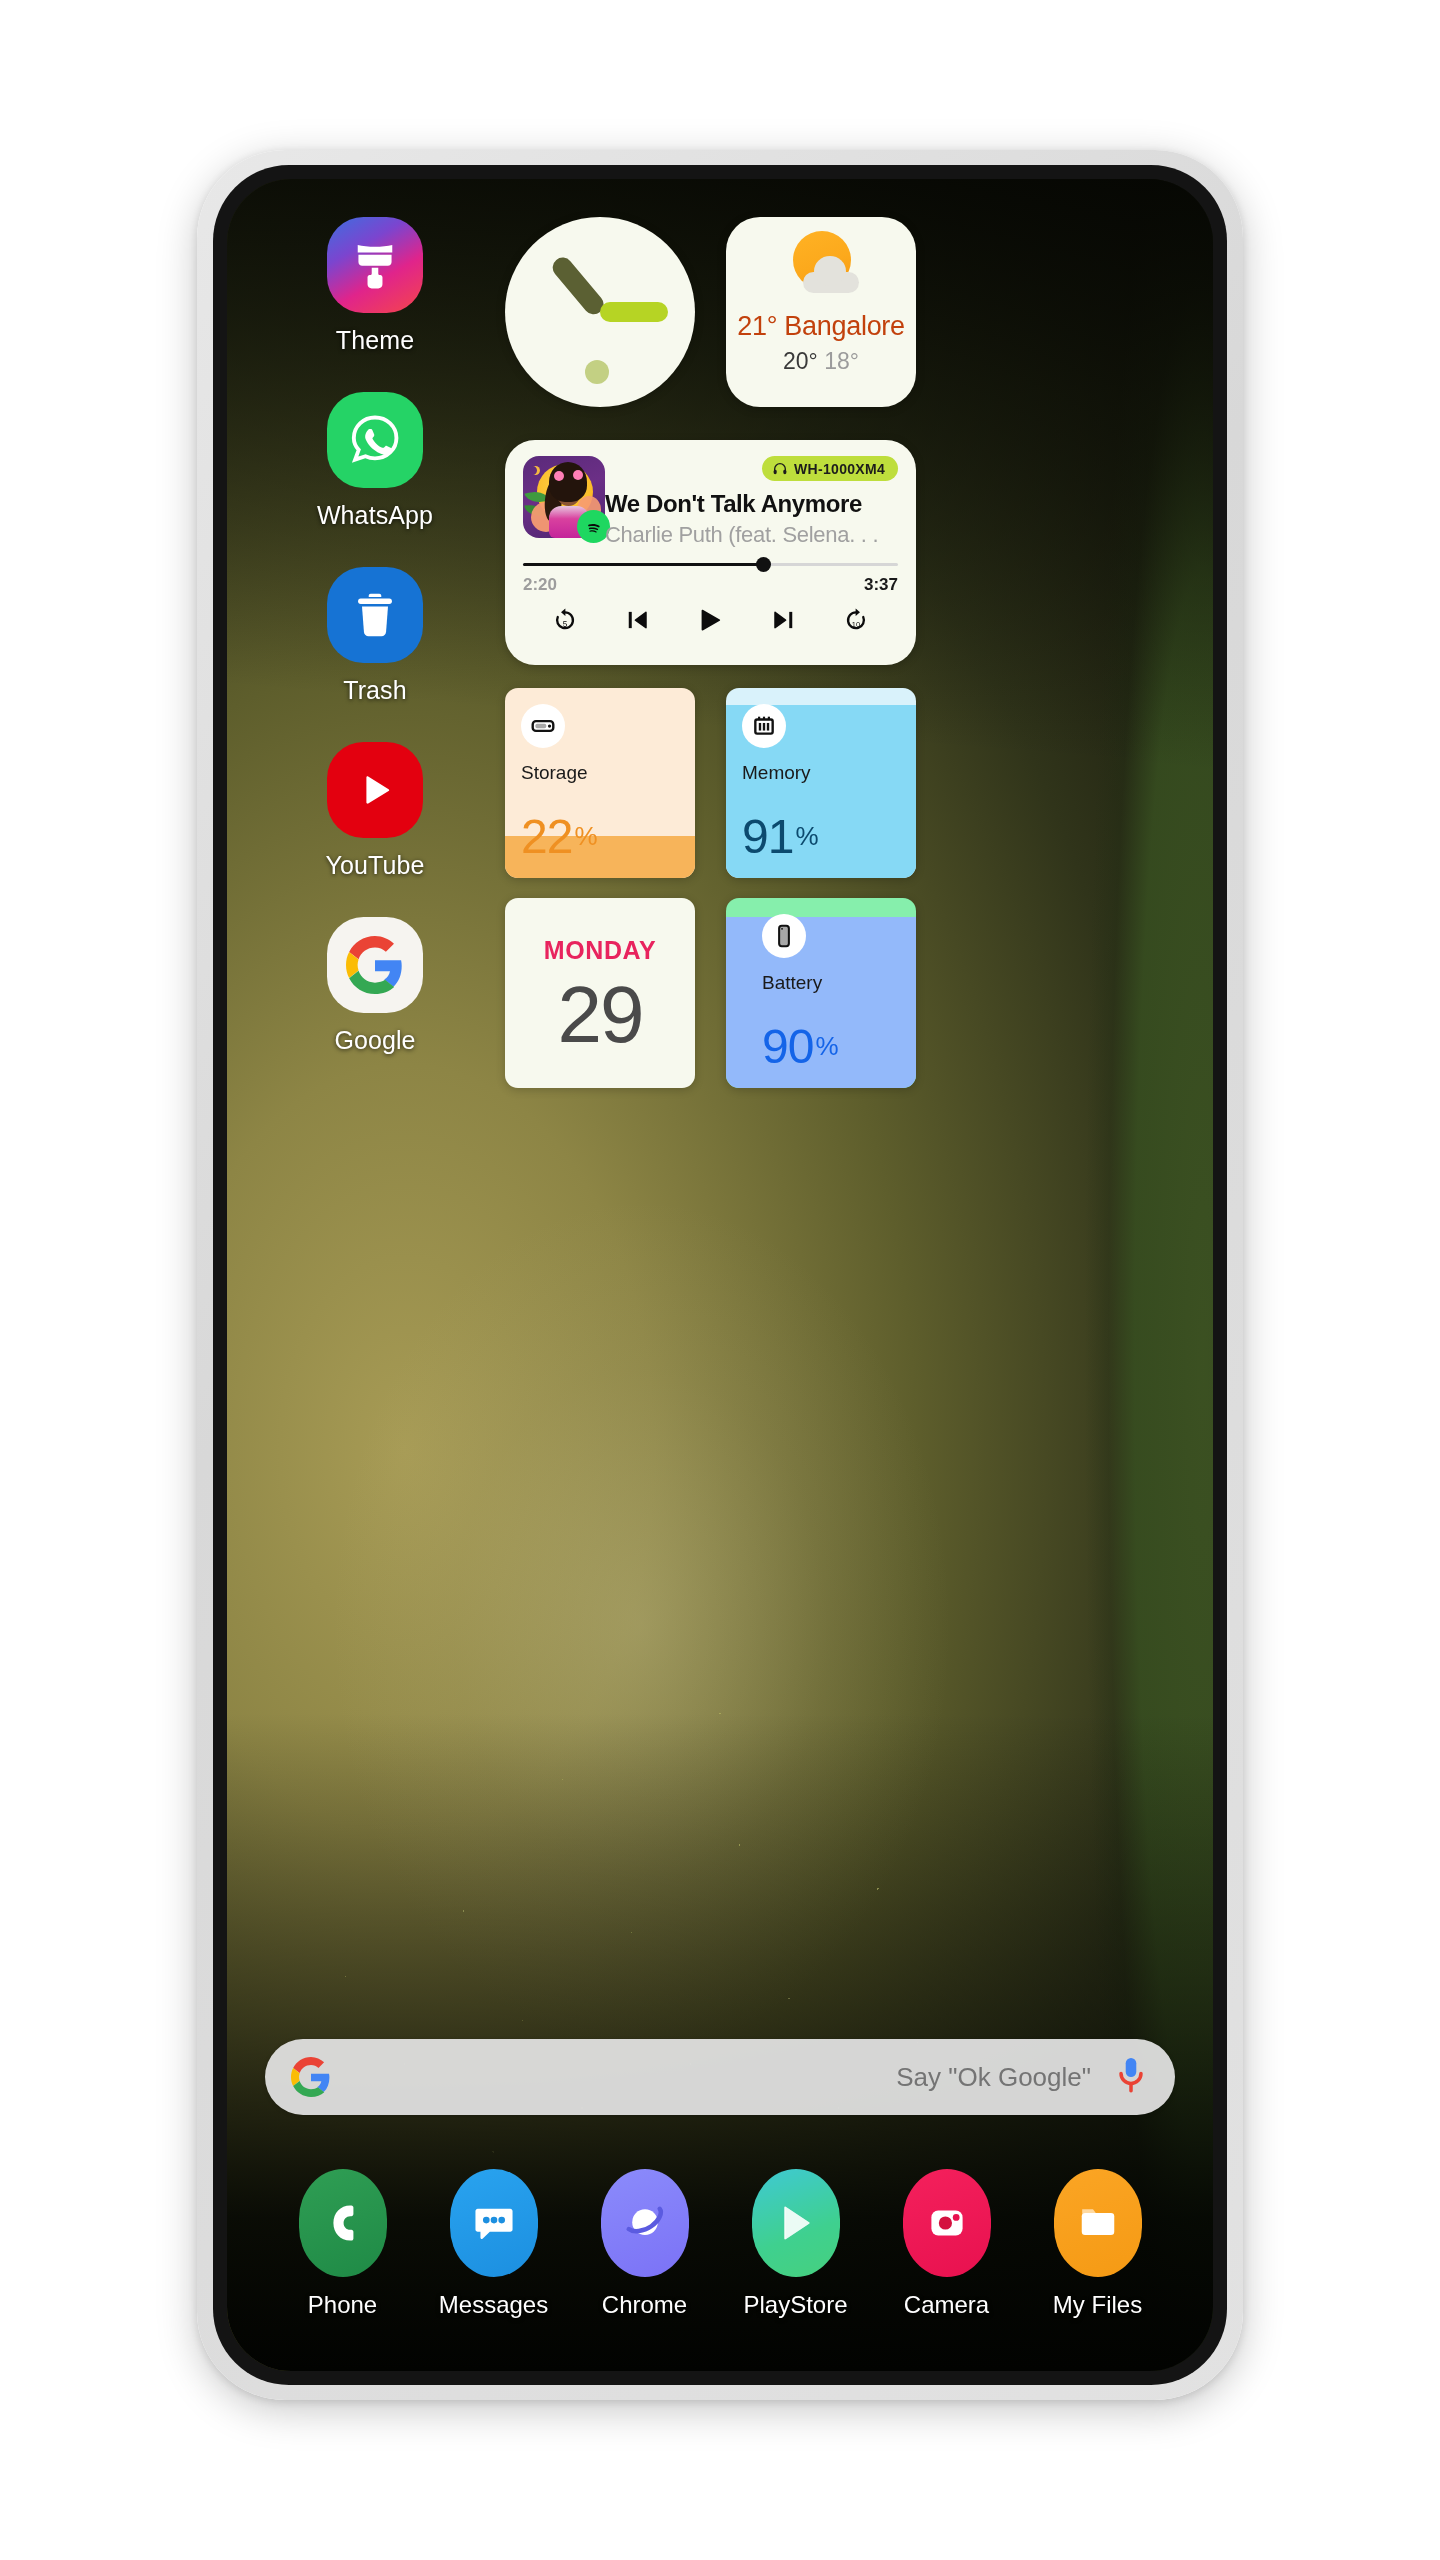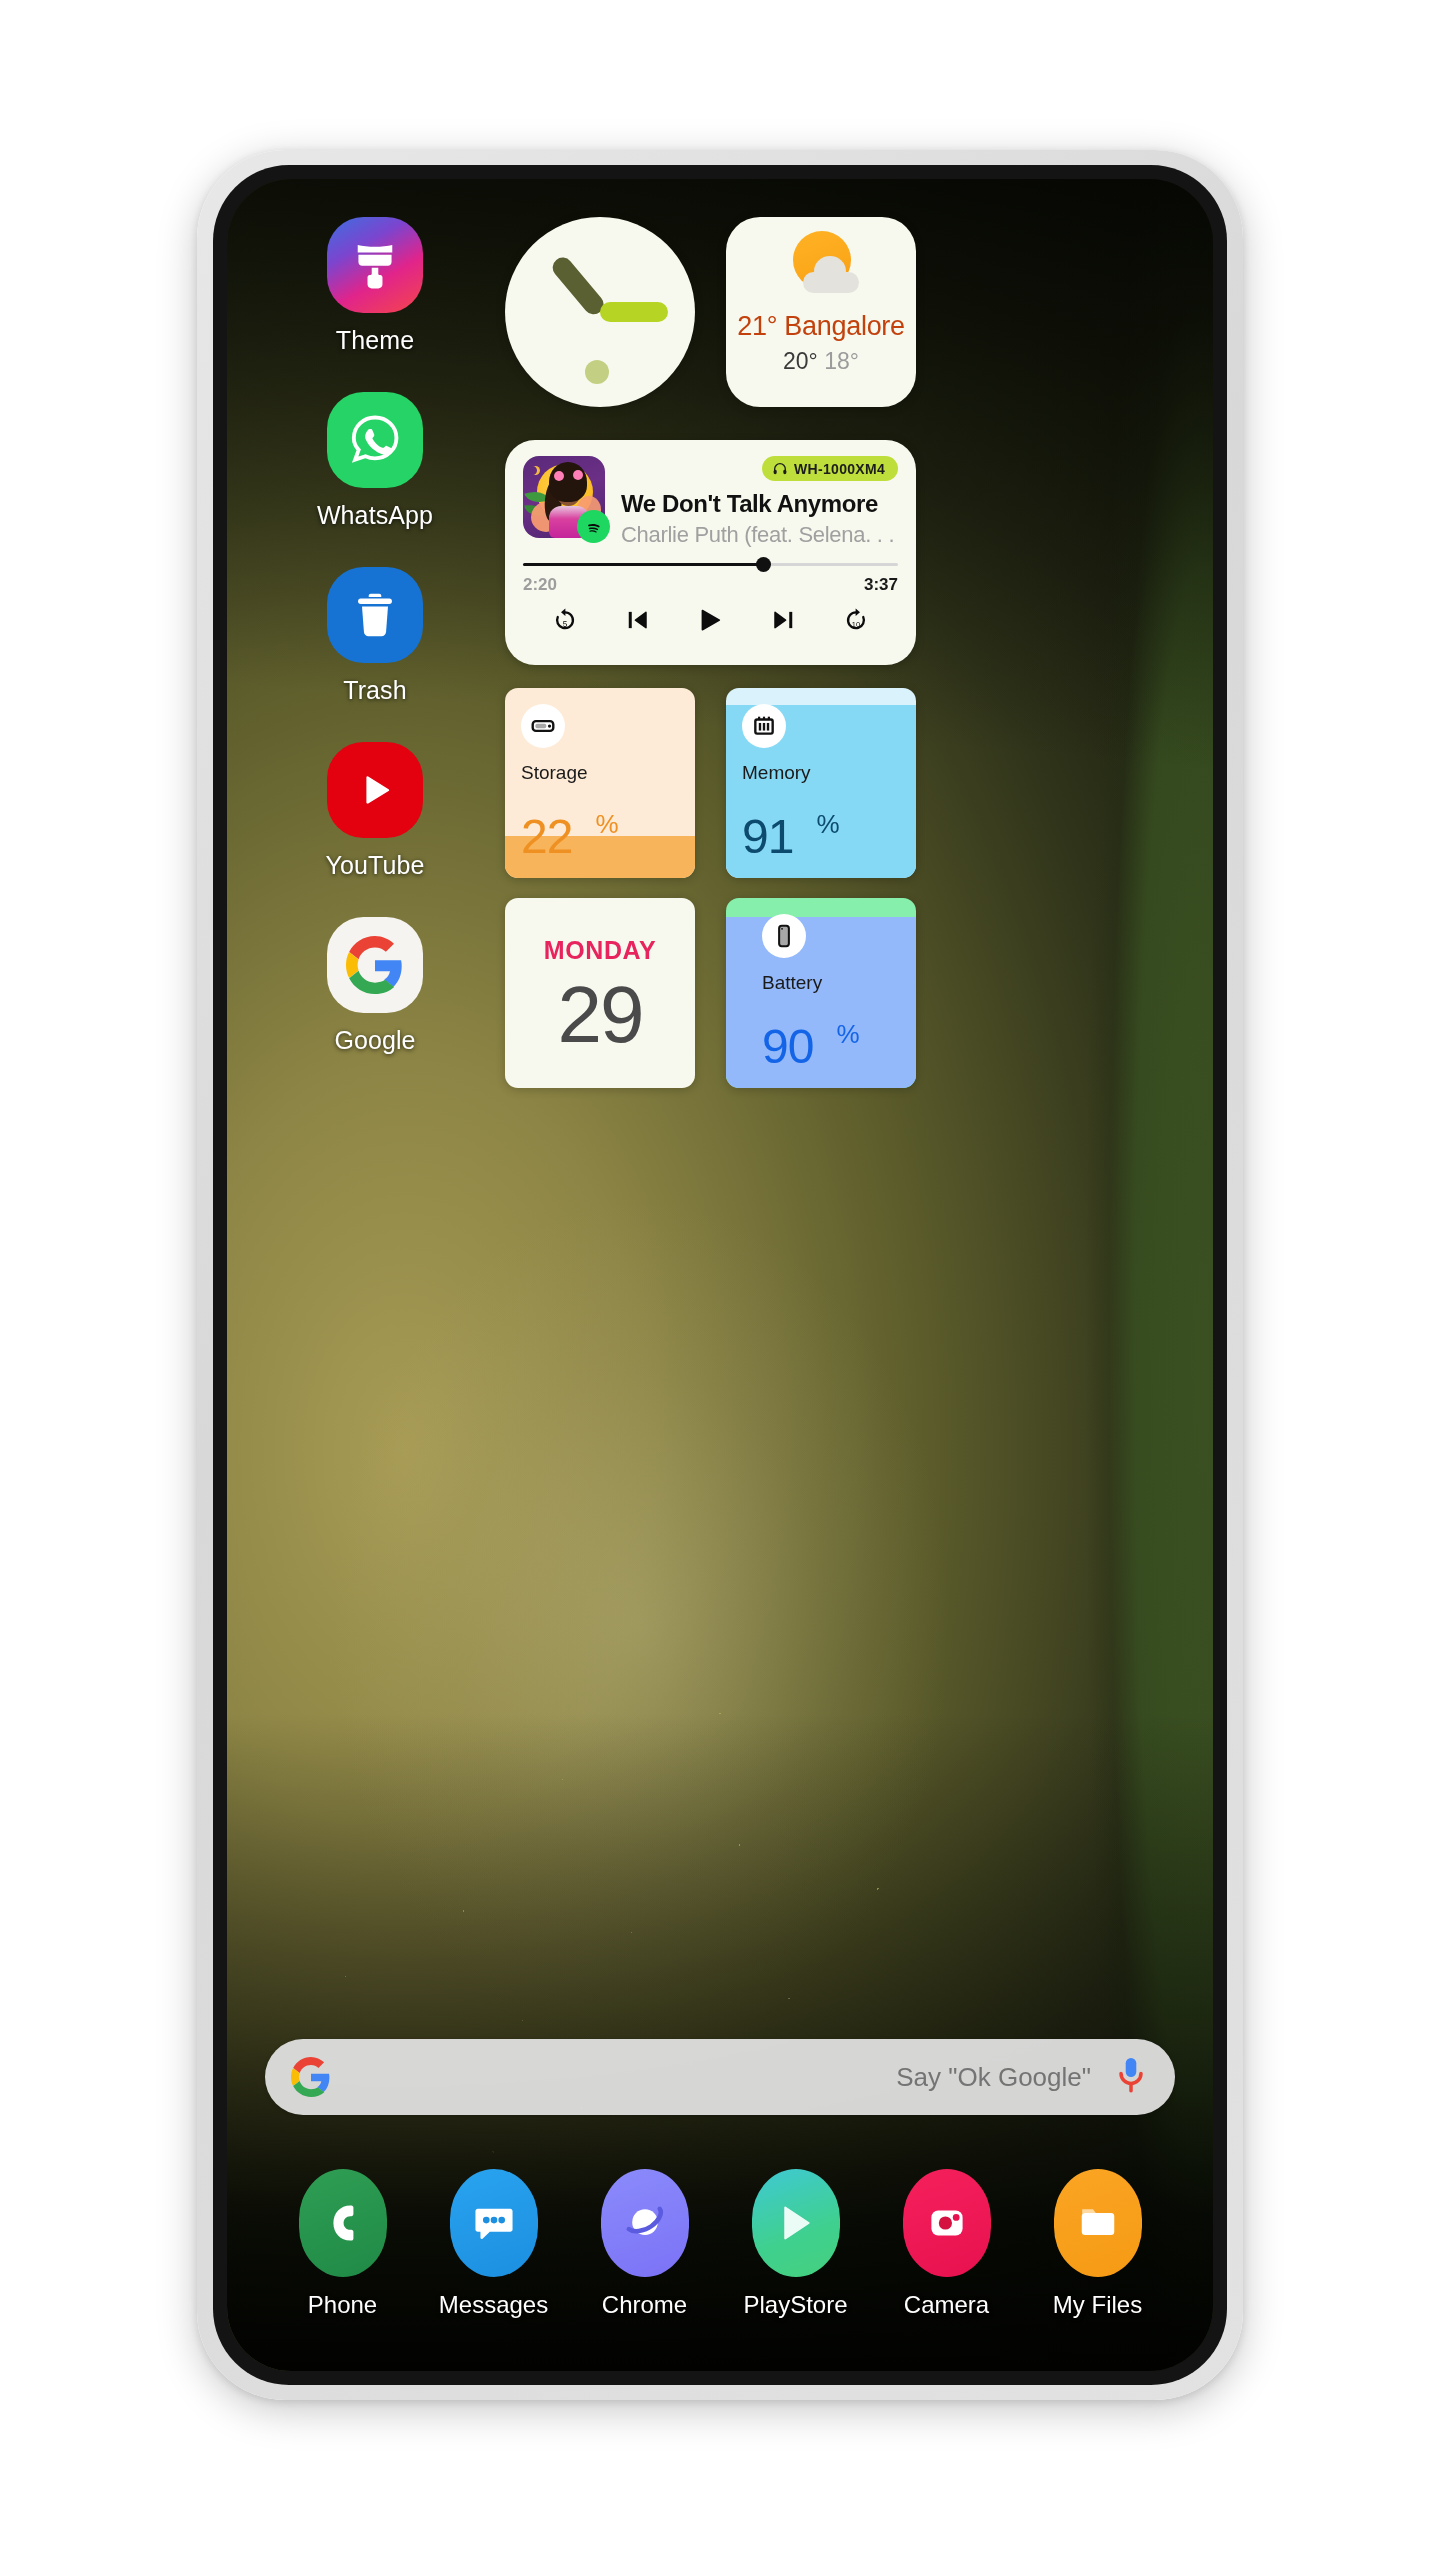--- a/index.html
+++ b/index.html
@@ -176,21 +176,21 @@
 
   
   #music-widget {
     position: absolute; left: 28px; top: 233px;
     width: 411px; height: 225px;
     border-radius: 30px;
     background: #f7f9ee;
     box-shadow: 0 2px 10px rgba(0,0,0,.22);
     padding: 16px 18px 12px 18px;
   }
-  .music-top { display: flex; gap: 16px; }
+  .music-top { display: flex; }
   #album-art {
     width: 82px; height: 82px; border-radius: 16px;
     position: relative; overflow: visible;
     flex: 0 0 auto;
   }
   .art-bg {
     position: absolute; inset: 0; border-radius: 16px; overflow: hidden;
     background: linear-gradient(160deg, #5a2a7a 0%, #6b2f86 45%, #4d2470 100%);
   }
   .art-circle {
@@ -271,21 +271,21 @@
   #memory-fill  { background: #86d9f5; }
   #battery-fill { background: #93b9fa; }
 
   .sq-inner { position: relative; height: 100%; padding: 16px 0 0 16px; display: flex; flex-direction: column; }
   .sq-iconwrap {
     width: 44px; height: 44px; border-radius: 50%;
     background: #ffffff;
     display: flex; align-items: center; justify-content: center;
   }
   .sq-title { margin-top: 14px; font-size: 19px; color: #1a1a1a; }
-  .sq-value { margin-top: auto; margin-bottom: 14px; display: flex; align-items: flex-start; gap: 21px; }
+  .sq-value { margin-top: auto; margin-bottom: 14px; display: flex; align-items: center; }
   .sq-num { font-size: 48px; letter-spacing: -1px; }
   .sq-pct { font-size: 26px; margin-left: 2px; }
   #storage-num, #storage-pct { color: #ef9022; }
   #memory-num,  #memory-pct  { color: #0c4a6e; }
   #battery-num, #battery-pct { color: #1464e8; }
 
   
   #calendar-widget .cal-inner {
     height: 100%; display: flex; flex-direction: column;
     align-items: center; justify-content: center; padding-top: 4px;

